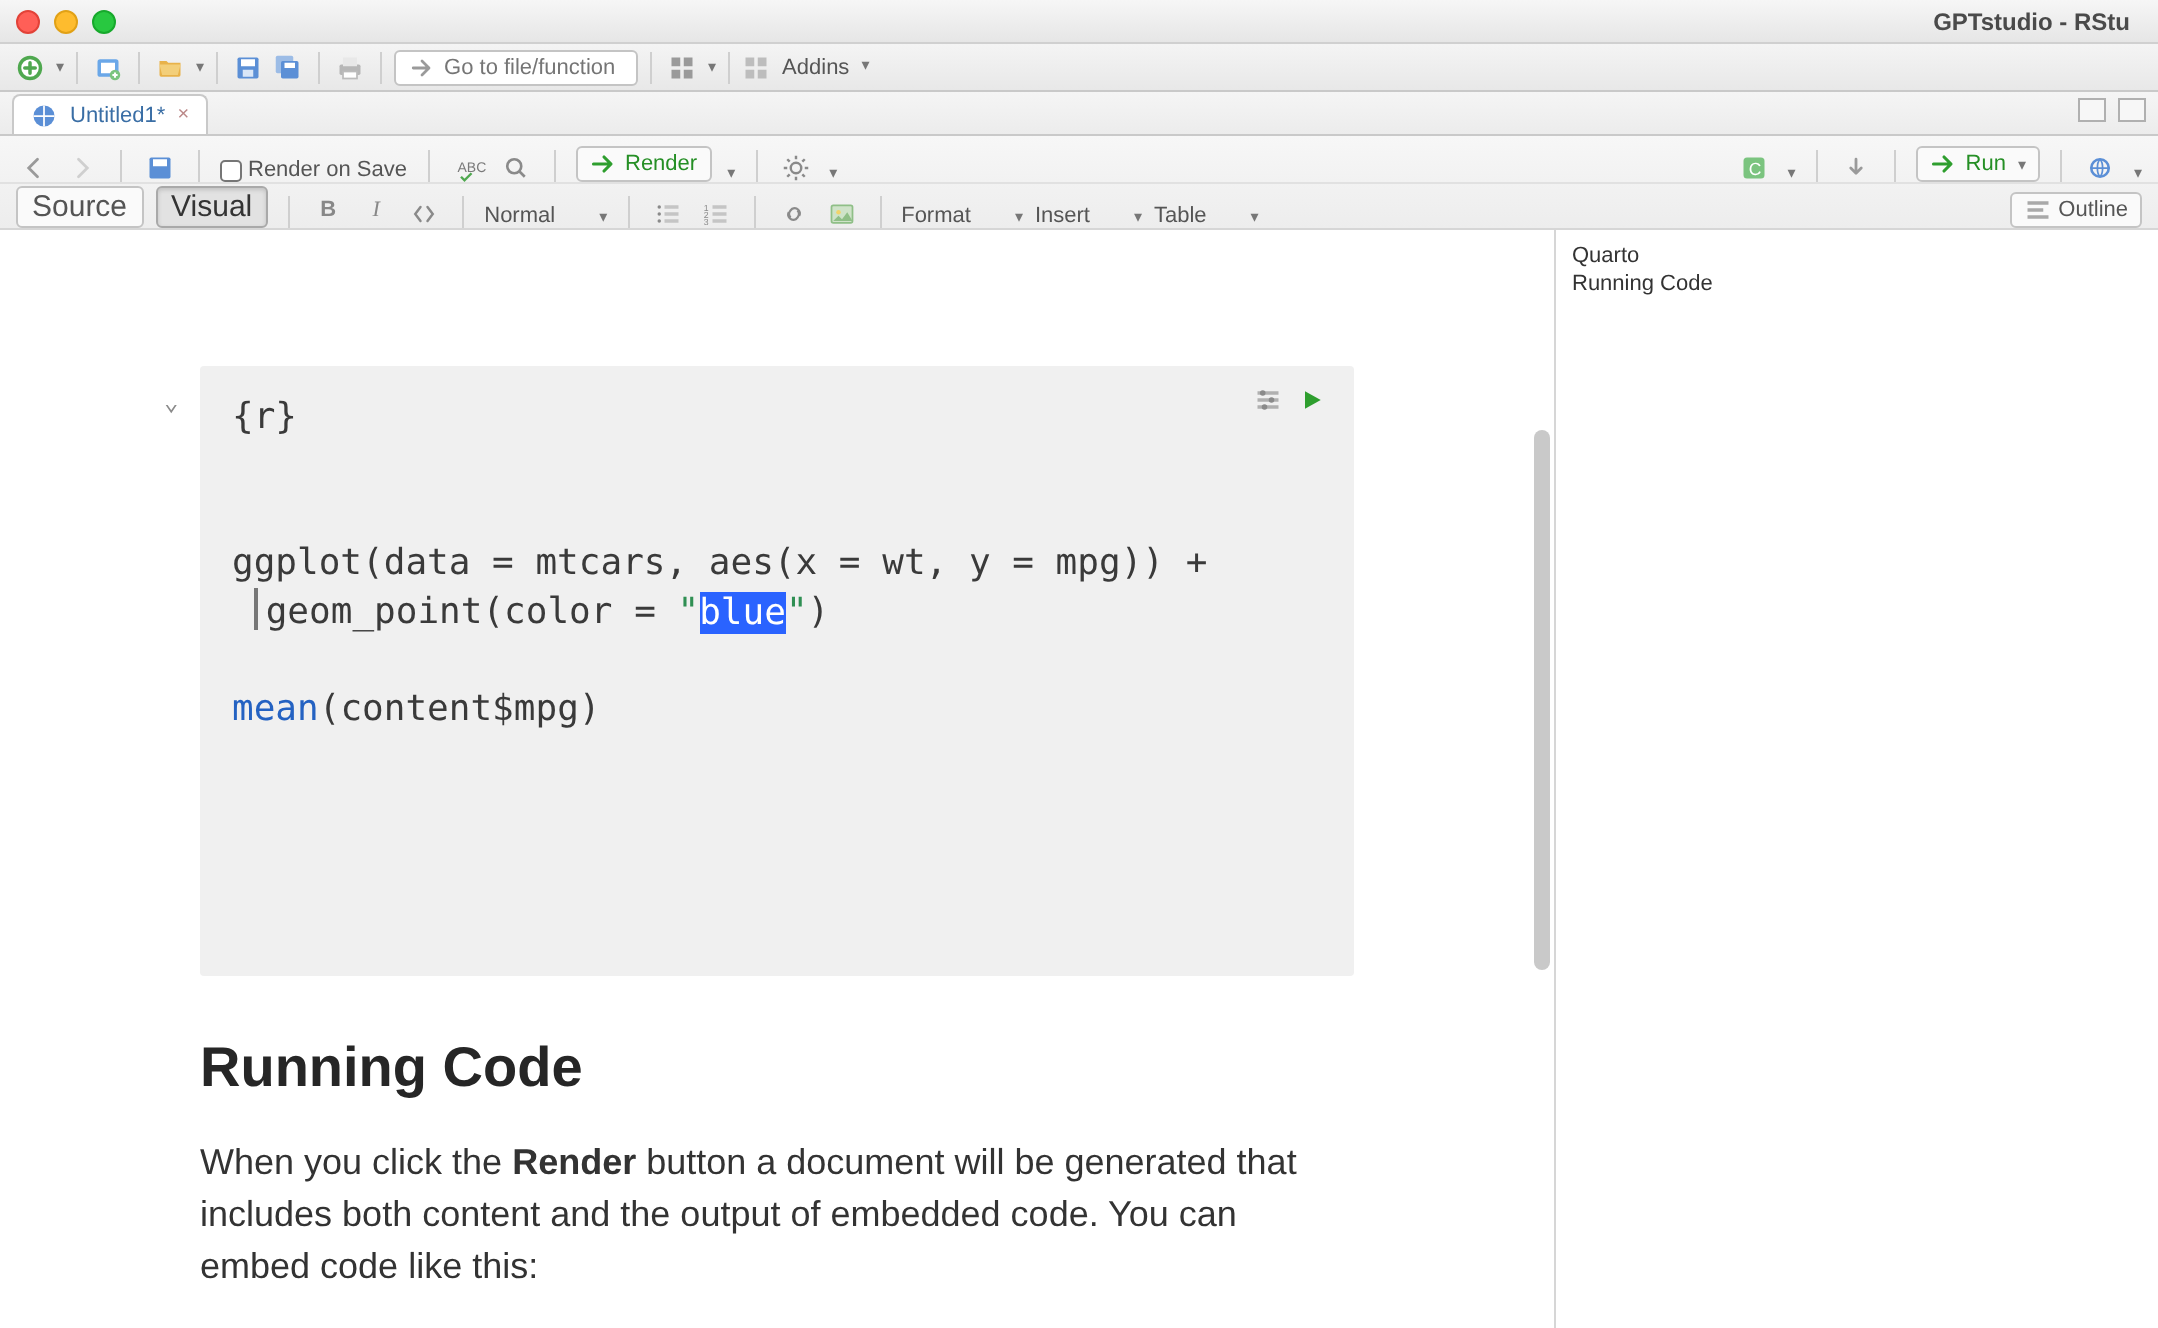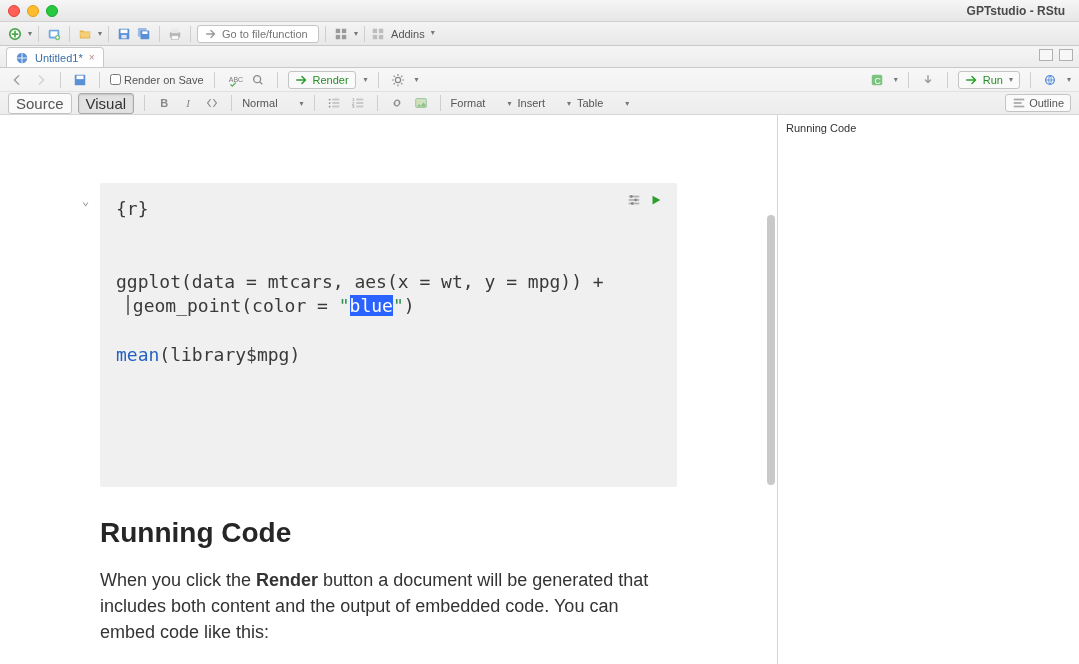--- a/index.html
+++ b/index.html
@@ -63,21 +63,21 @@
   background:#fff; border:1px solid #c9c9c9; border-bottom:none;
   border-radius:4px 4px 0 0;
   height:20px; padding:0 8px; font-size:11px; color:#3a6ea5;
 }
 .doc-tab .close { color:#b88; font-size:10px; }
 .panectrl { position:absolute; right:6px; top:3px; display:flex; gap:6px; }
 .panectrl span { width:14px; height:12px; border:1px solid #b0b0b0; background:#f7f7f7; display:inline-block; }
 
 
 .editor-toolbars { background:linear-gradient(#f7f7f7,#ededed); border-bottom:1px solid #d6d6d6; }
-.etb-row { height:23px; display:flex; align-items:center; padding:0 8px; gap:6px; color:#555; }
+.etb-row { height:23px; display:flex; align-items:flex-end; padding:0 8px; gap:6px; color:#555; }
 .etb-row + .etb-row { border-top:1px solid #e1e1e1; }
 
 .chk { display:flex; align-items:center; gap:3px; }
 .chk input { width:11px; height:11px; }
 
 .btn-run {
   display:flex; align-items:center; gap:4px;
   border:1px solid #c4c4c4; border-radius:3px; background:#fafafa;
   padding:1px 6px; color:#258f25; font-size:11px;
 }
@@ -458,29 +458,30 @@
 
         <div>{r}</div>
         <br>
         <br>
         <div>ggplot(data = mtcars, aes(x = wt, y = mpg)) +</div>
         <div>
           &nbsp;<span class="cursor-bar"></span><span>geom_point(color = </span><span class="tok-str">"</span><span class="tok-sel">blue</span><span class="tok-str">"</span><span>)</span>
         </div>
         <br>
         <div>
-          <span class="tok-fn">mean</span><span>(library$mpg)</span>
+          <span class="tok-fn">mean</span><span>(content$mpg)</span>
         </div>
       </div>
 
       <h2 class="heading">Running Code</h2>
       <p class="para">
         <span>When you click the </span><b>Render</b><span> button a document will be generated that includes both content and the output of embedded code. You can embed code like this:</span>
       </p>
 
     </div>
   </div>
 
   <div class="outline-pane">
+    <span class="item">Quarto</span>
     <span class="item">Running Code</span>
   </div>
 
 </div>
 
 </body></html>

